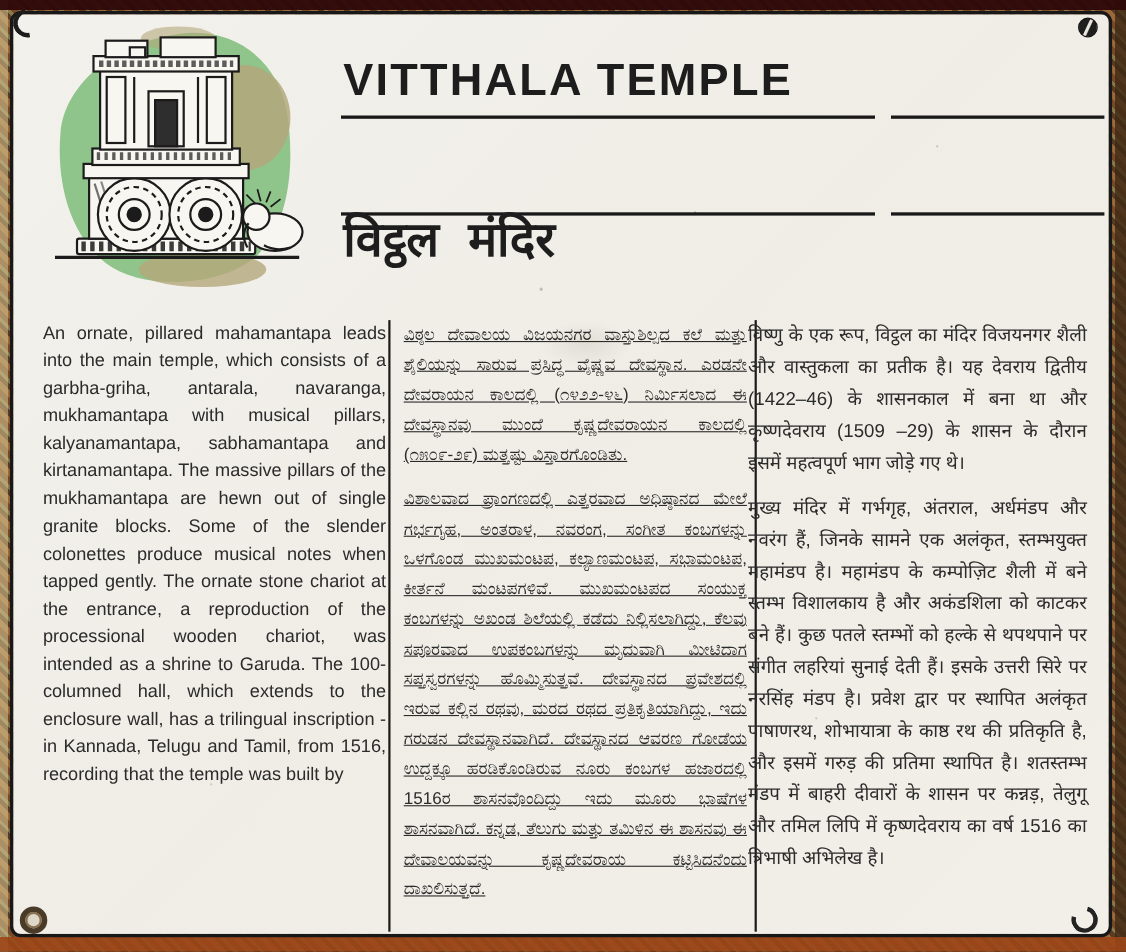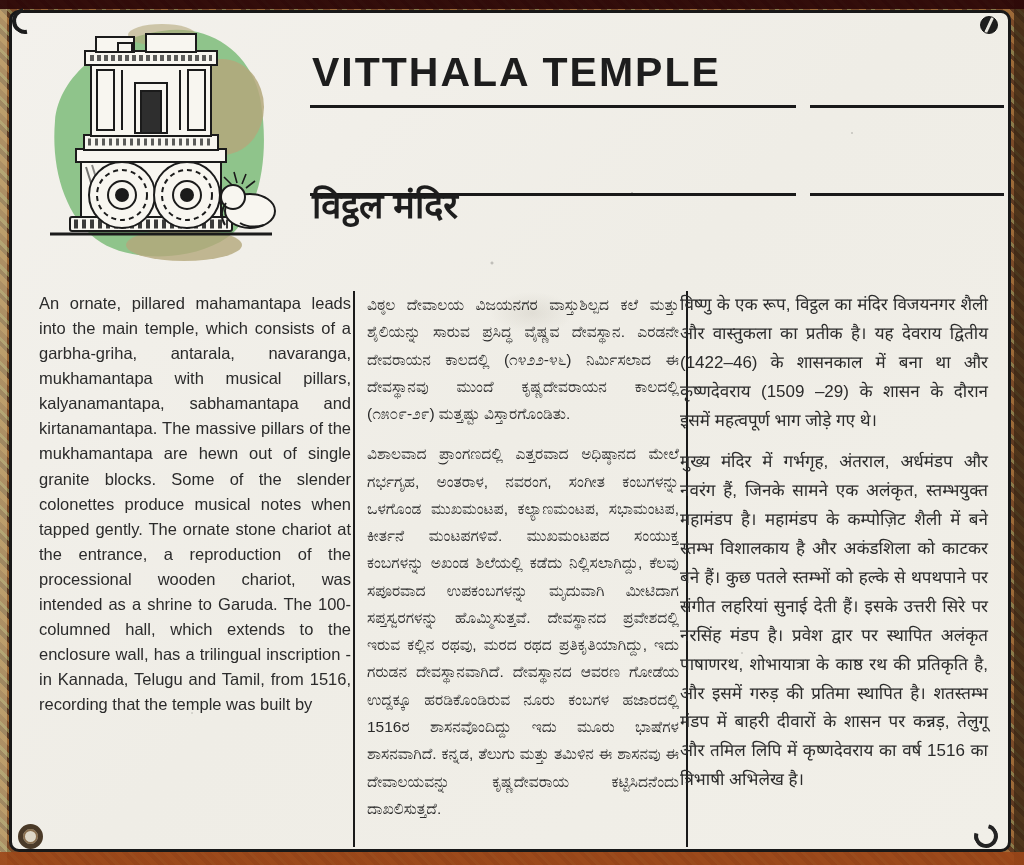--- a/index.html
+++ b/index.html
@@ -41,27 +41,27 @@
   .screw-br { left:974px; top:824px; width:24px; height:24px; border:4px solid #232323; border-top-color:transparent; transform:rotate(-30deg); background:transparent; }
 
   
   .illustration { position:absolute; left:22px; top:2px; width:256px; height:258px; }
   .title-en { position:absolute; left:300px; top:36px; font-size:41px; font-weight:bold; letter-spacing:2px; color:#1d1d1d; }
   .hrule { position:absolute; left:298px; width:694px; height:3px;
            background:linear-gradient(90deg,#191919 0 70%, transparent 70% 72%, #191919 72% 100%); }
   .rule-1 { top:92px; }
   .rule-2 { top:180px; }
   .title-kn { position:absolute; left:300px; top:96px; font-size:44px; font-weight:600; color:#1d1d1d; line-height:1.6; }
-  .title-hi { position:absolute; left:300px; top:170px; font-size:36px; font-weight:700; color:#1d1d1d; line-height:1.25; }
+  .title-hi { position:absolute; left:300px; top:182px; font-size:44px; font-weight:700; color:#1d1d1d; line-height:1.25;font-family:Liberation Mono, monospace; }
 
   
   .col { position:absolute; top:278px; text-align:justify; color:#2b2b2b; }
   .col p { margin:0 0 13px; }
   .col-en { left:27px;  width:312px; font-size:16.5px; line-height:1.52; }
-  .col-kn { left:355px; width:312px; font-size:15.5px; line-height:1.76; }
+  .col-kn { left:355px; width:312px; font-size:15.5px; line-height:1.76;text-decoration:underline; }
   .col-hi { left:668px; width:308px; font-size:17px; line-height:1.70; }
   .vdivider { position:absolute; top:278px; width:2px; height:556px; background:#1a1a1a; }
   .vd-1 { left:341px; }
   .vd-2 { left:674px; }
 </style>
 </head>
 <body>
 
 <div class="photo">
 

